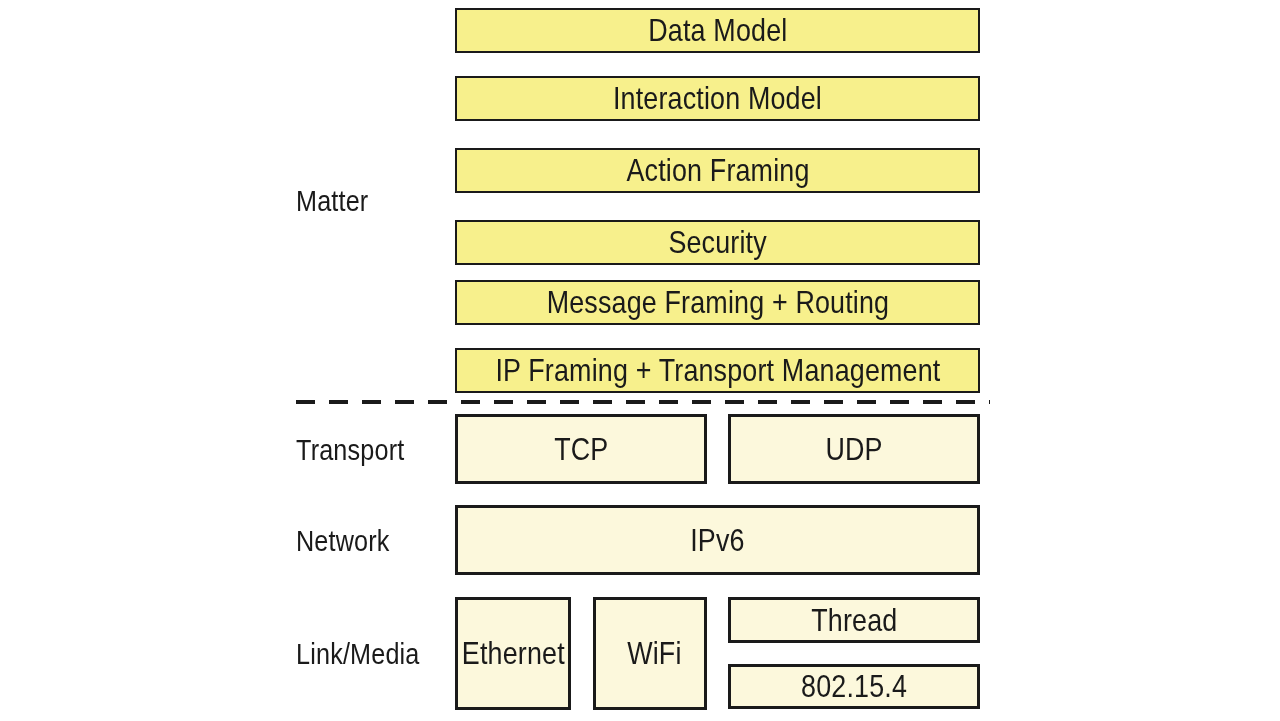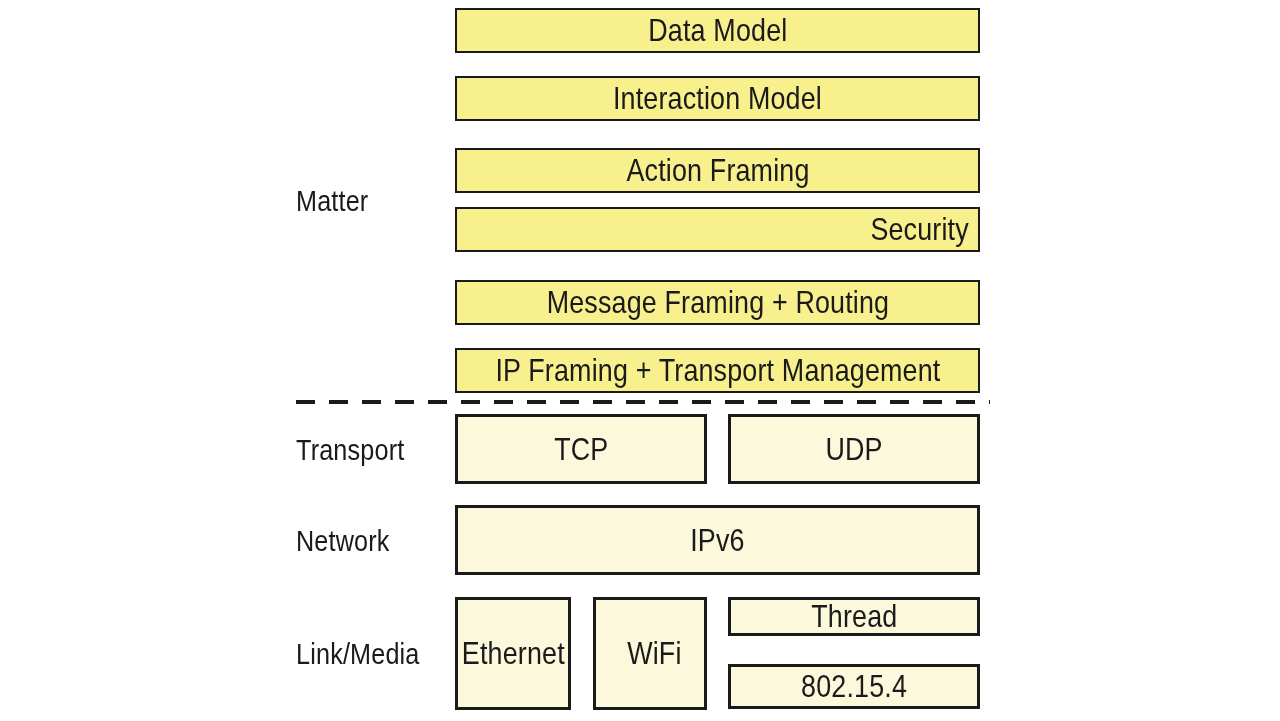--- a/index.html
+++ b/index.html
@@ -51,31 +51,31 @@
   .divider {
     position: absolute;
     left: 296px; top: 400px;
     width: 694px; height: 4px;
     background: repeating-linear-gradient(90deg,
       var(--border, #2a2a2a) 0px, var(--border, #2a2a2a) 19px,
       transparent 19px, transparent 33px);
   }
   
   .l0 { top: 8px; }   .l1 { top: 76px; }  .l2 { top: 148px; }
-  .l3 { top: 207px; justify-content: flex-end; } .l4 { top: 280px; } .l5 { top: 348px; }
+  .l3 { top: 220px; } .l4 { top: 280px; } .l5 { top: 348px; }
   .label-matter    { top: 184px; }
   .label-transport { top: 433px; }
   .label-network   { top: 524px; }
   .label-linkmedia { top: 637px; }
   .tcp      { left: 455px; top: 414px; width: 252px; height: 70px; text-align: right; }
   .udp      { left: 728px; top: 414px; width: 252px; height: 70px; }
   .ipv6     { left: 455px; top: 505px; width: 525px; height: 70px; text-align: right; }
   .ethernet { left: 455px; top: 597px; width: 116px; height: 113px; }
   .wifi     { left: 593px; top: 597px; width: 114px; height: 113px; padding-left: 8px; }
-  .thread   { left: 728px; top: 597px; width: 252px; height: 39px; justify-content: center; }
+  .thread   { left: 728px; top: 597px; width: 252px; height: 46px; justify-content: center; }
   .i802154  { left: 728px; top: 664px; width: 252px; height: 45px; }
 </style>
 </head>
 <body>
 
 <div class="stage">
 
   <div class="section-label label-matter">
     <span class="cond">Matter</span>
   </div>

